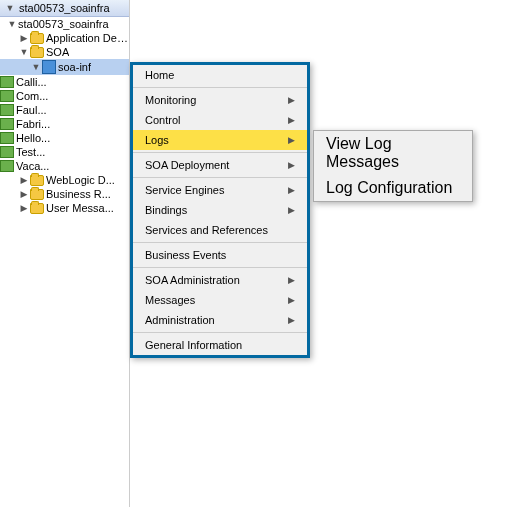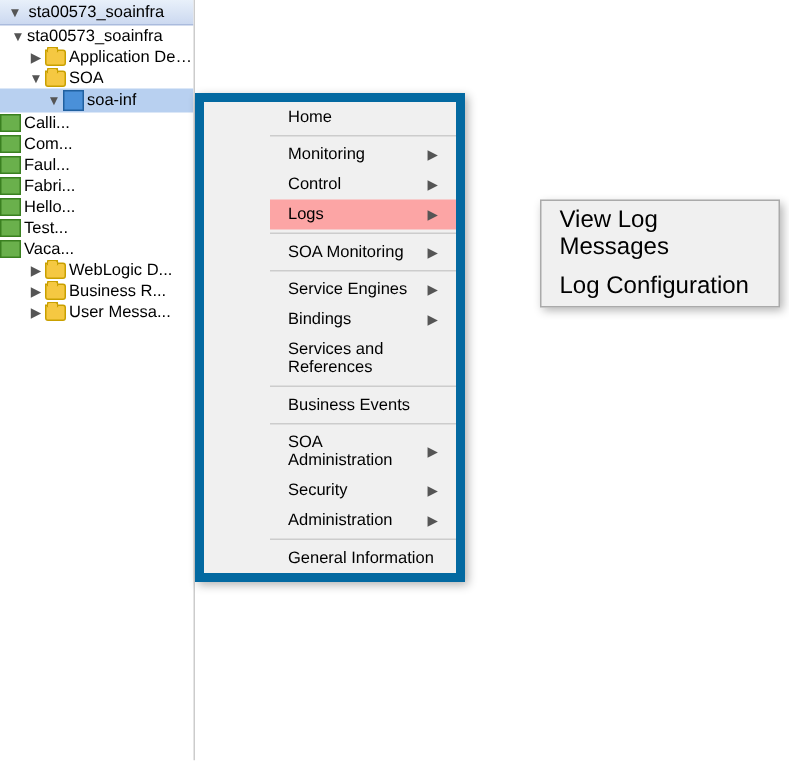--- a/index.html
+++ b/index.html
@@ -112,39 +112,38 @@
       text-overflow: ellipsis;
     }
 
     
     .context-menu {
       position: absolute;
       top: 62px;
       left: 130px;
       width: 180px;
       background: #f0f0f0;
-      border: 6px solid #0369a1;
+      border: 3px solid #0369a1;
       box-shadow: 2px 2px 6px rgba(0,0,0,0.3);
       z-index: 100;
-      padding-left: 44px;
     }
 
     .menu-item {
       padding: 4px 12px;
       cursor: pointer;
       display: flex;
       align-items: center;
       justify-content: space-between;
       font-size: 11px;
       color: #000;
       position: relative;
     }
 
     .menu-item.highlighted {
-      background: #fca5a5;
+      background: #fde047;
     }
 
     .menu-separator {
       border-top: 1px solid #ccc;
       margin: 2px 0;
     }
 
     .menu-arrow {
       font-size: 9px;
       color: #555;
@@ -282,21 +281,21 @@
       </div>
       <div class="submenu-item">
         <span>Log Configuration</span>
       </div>
     </div>
   </div>
 
   <div class="menu-separator"></div>
 
   <div class="menu-item">
-    <span>SOA Monitoring</span>
+    <span>SOA Deployment</span>
     <span class="menu-arrow">▶</span>
   </div>
 
   <div class="menu-separator"></div>
 
   <div class="menu-item">
     <span>Service Engines</span>
     <span class="menu-arrow">▶</span>
   </div>
 
@@ -316,21 +315,21 @@
   </div>
 
   <div class="menu-separator"></div>
 
   <div class="menu-item">
     <span>SOA Administration</span>
     <span class="menu-arrow">▶</span>
   </div>
 
   <div class="menu-item">
-    <span>Security</span>
+    <span>Messages</span>
     <span class="menu-arrow">▶</span>
   </div>
 
   <div class="menu-item">
     <span>Administration</span>
     <span class="menu-arrow">▶</span>
   </div>
 
   <div class="menu-separator"></div>
 

